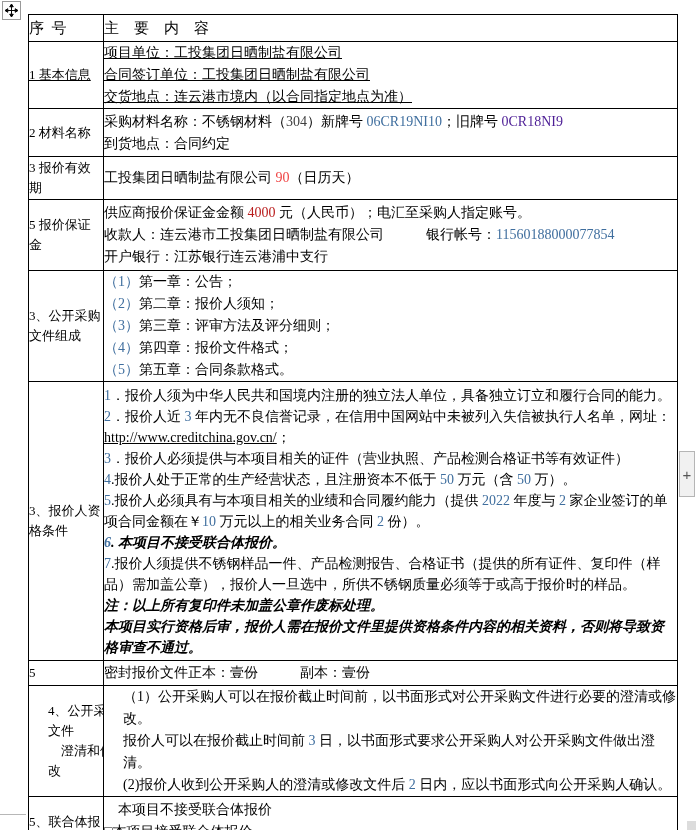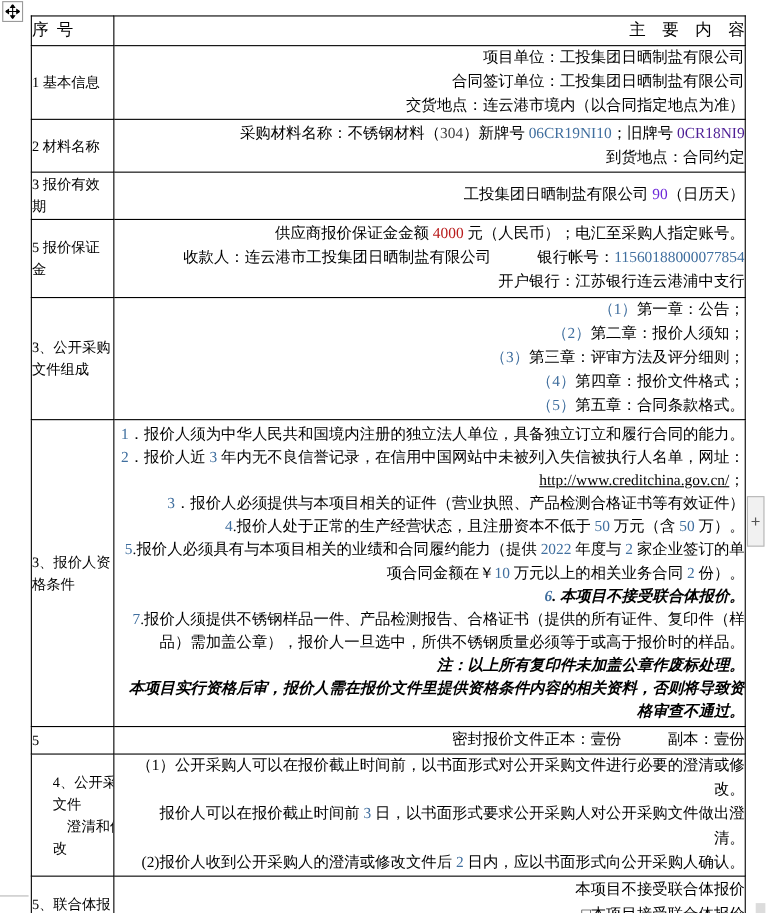--- a/index.html
+++ b/index.html
@@ -26,29 +26,29 @@
     position:absolute;left:28px;top:14px;width:650px;
     border-collapse:collapse;table-layout:fixed;
   }
   table.doc td{
     border:1px solid #000;vertical-align:middle;padding:0;overflow:hidden;
   }
   td.label{
     white-space:pre;font-size:13px;line-height:20px;padding:1px 1px 1px 3px;
   }
   td.content{
-    font-size:14px;line-height:22px;padding:1px 2px 1px 5px;text-align:right;
+    font-size:14px;line-height:22px;padding:1px 2px 1px 5px;
   }
   td.content .line{white-space:pre-wrap;word-break:break-all;}
   td.content.lh21{line-height:21px;}
   .bold{font-weight:bold;font-style:italic;}
   .url{text-decoration:underline;}
   
   tr.rh  td{height:26px;margin-top:45px;}
-  tr.r0  td{height:64px;}
+  tr.r0  td{height:64px;text-decoration:underline;}
   tr.r1  td{height:47px;}
   tr.r2  td{height:42px;}
   tr.r3  td{height:70px;}
   tr.r4  td{height:109px;}
   tr.r5  td{height:278px;}
   tr.r6  td{height:24px;}
   tr.r7  td{height:80px;padding-left:19px;}
   tr.r8  td{height:70px;}
   td.hdr{font-size:15px;padding-left:9px;white-space:pre;}
 </style>
@@ -90,21 +90,21 @@
     <td class="label">2 材料名称</td>
     <td class="content">
           <div class="line"><span>采购材料名称：不锈钢材料（</span><span class="num" style="color: #404040;">304</span><span>）新牌号 </span><span class="num" style="color: rgb(63, 110, 158);">06CR19NI10</span><span>；旧牌号 </span><span class="num" style="color: #4c1d95;">0CR18NI9</span></div>
           <div class="line"><span>到货地点：合同约定</span></div>
         </td>
   </tr>
   <tr class="r2">
     <td class="label">3 报价有效
 期</td>
     <td class="content">
-          <div class="line"><span>工投集团日晒制盐有限公司 </span><span class="num" style="color: #6d28d9;">90</span><span>（日历天）</span></div>
+          <div class="line"><span>工投集团日晒制盐有限公司 </span><span class="num" style="color: #ef4444;">90</span><span>（日历天）</span></div>
         </td>
   </tr>
   <tr class="r3">
     <td class="label">5 报价保证
 金</td>
     <td class="content">
           <div class="line"><span>供应商报价保证金金额 </span><span class="num" style="color: #b91c1c;">4000</span><span> 元（人民币）；电汇至采购人指定账号。</span></div>
           <div class="line"><span>收款人：连云港市工投集团日晒制盐有限公司　　　银行帐号：</span><span class="num" style="color: rgb(63, 110, 158);">11560188000077854</span></div>
           <div class="line"><span>开户银行：江苏银行连云港浦中支行</span></div>
         </td>

